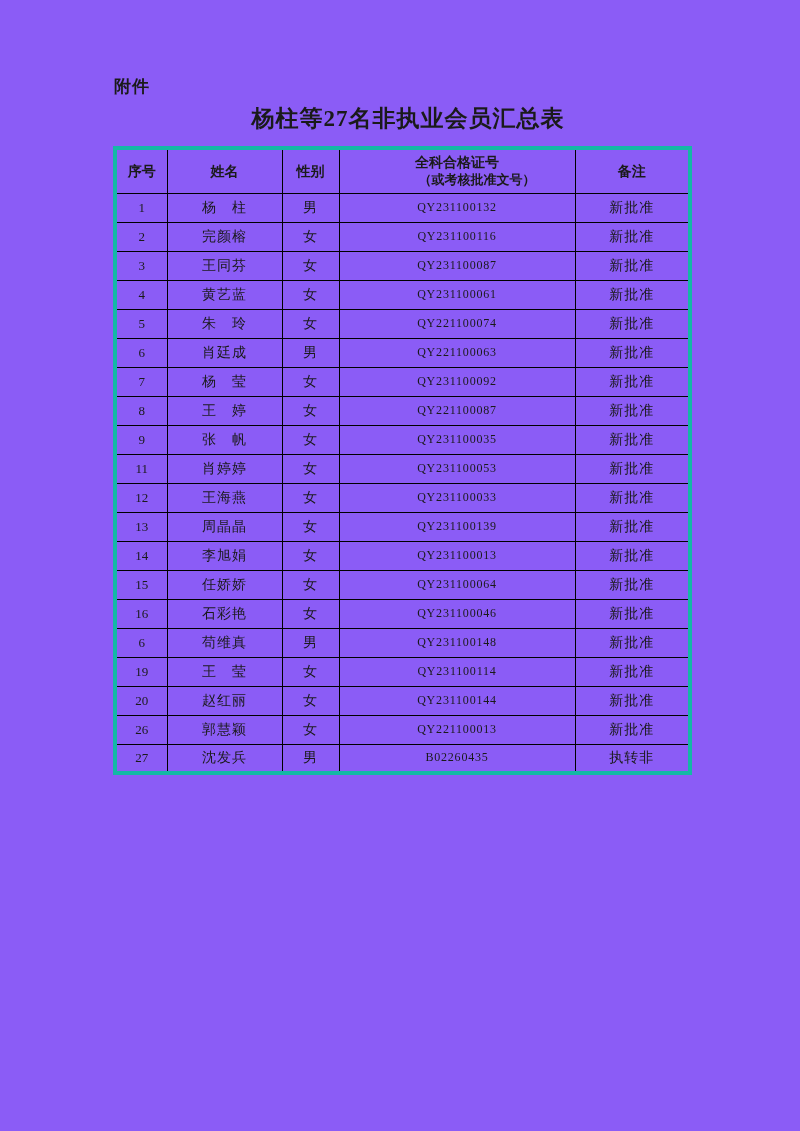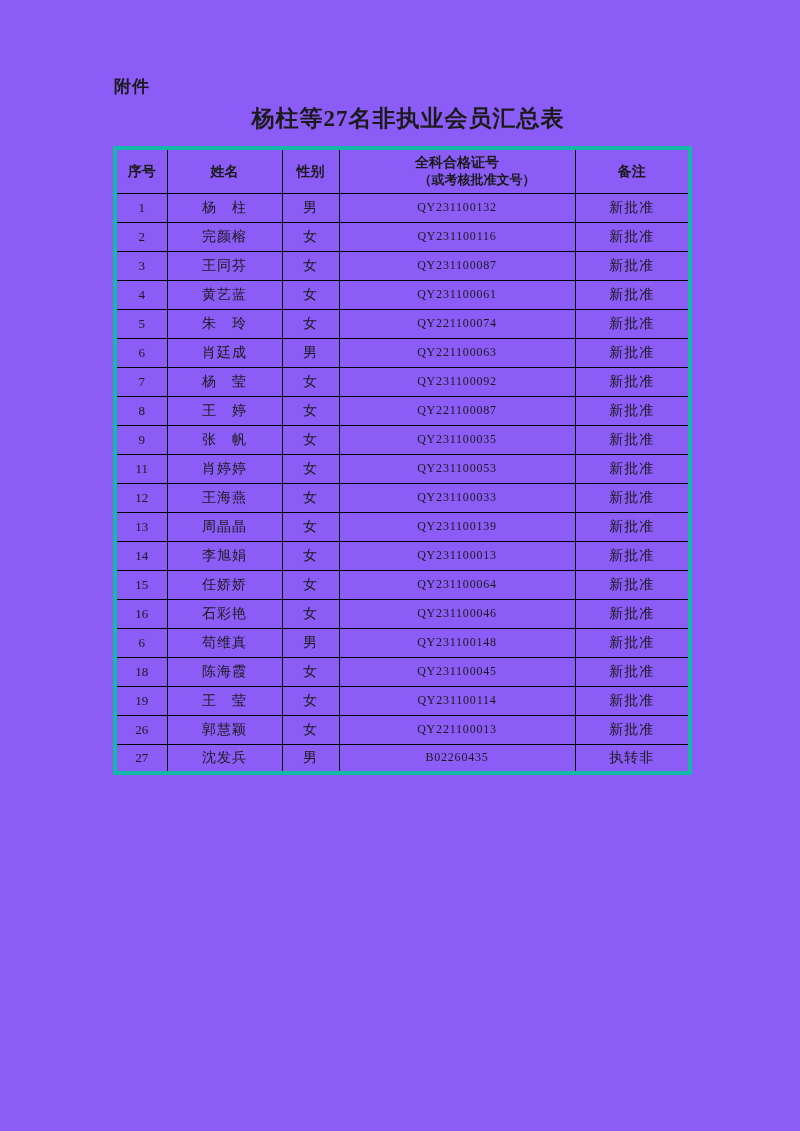--- a/index.html
+++ b/index.html
@@ -222,36 +222,36 @@
   </tr>
 
   <tr>
     <td class="c-no">6</td>
     <td class="c-name">苟维真</td>
     <td class="c-gender">男</td>
     <td class="c-cert">QY231100148</td>
     <td class="c-remark">新批准</td>
   </tr>
 
-  <tr>
-    <td class="c-no">18</td>
-    <td class="c-name">陈海霞</td>
-    <td class="c-gender">女</td>
-    <td class="c-cert">QY231100045</td>
-    <td class="c-remark">新批准</td>
-  </tr>
 
   <tr>
     <td class="c-no">19</td>
     <td class="c-name">王　莹</td>
     <td class="c-gender">女</td>
     <td class="c-cert">QY231100114</td>
     <td class="c-remark">新批准</td>
   </tr>
 
+  <tr>
+    <td class="c-no">20</td>
+    <td class="c-name">赵红丽</td>
+    <td class="c-gender">女</td>
+    <td class="c-cert">QY231100144</td>
+    <td class="c-remark">新批准</td>
+  </tr>
 
 
 
 
 
 
   <tr>
     <td class="c-no">26</td>
     <td class="c-name">郭慧颖</td>
     <td class="c-gender">女</td>

